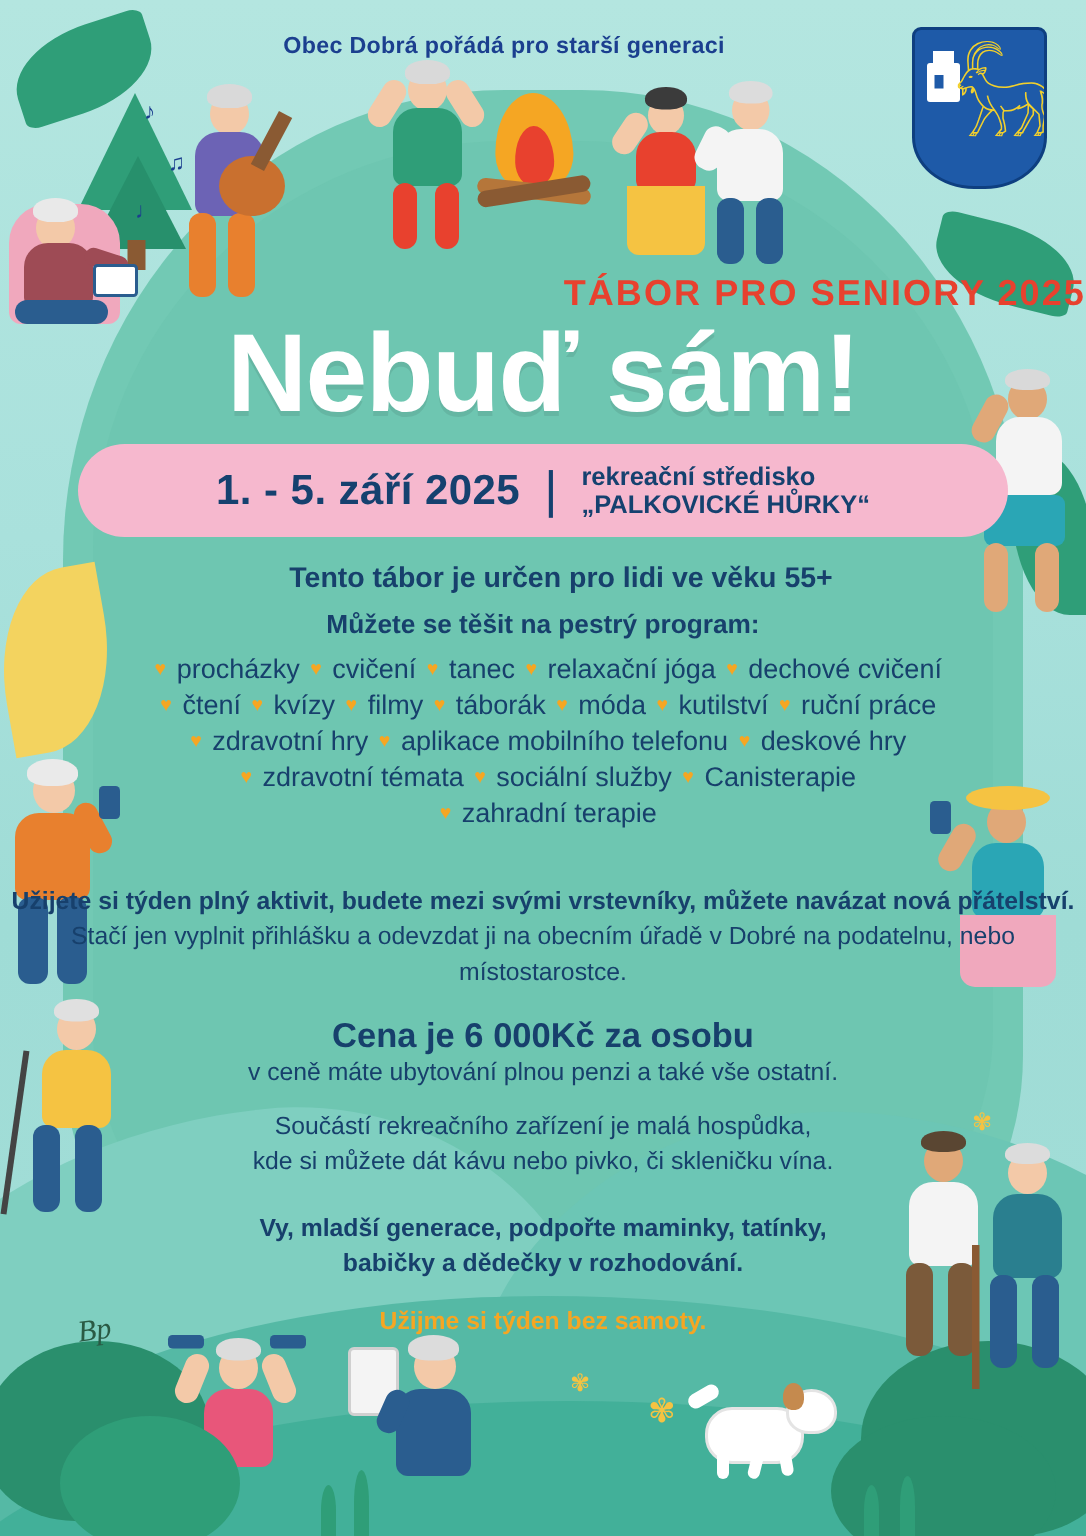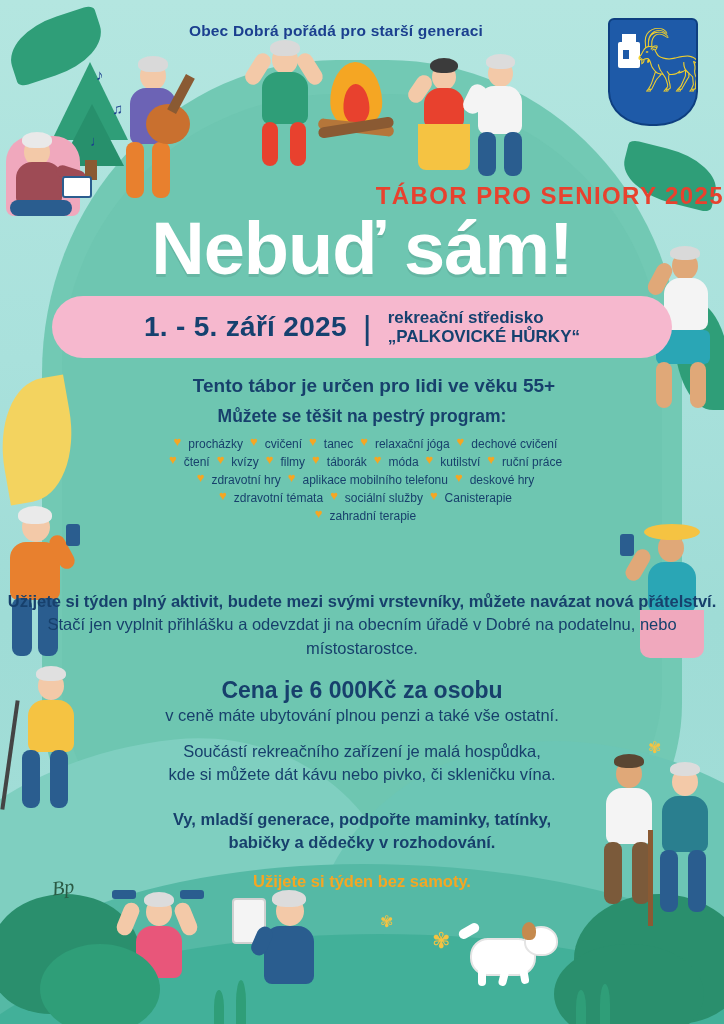--- a/index.html
+++ b/index.html
@@ -240,21 +240,21 @@
     text-align: center;
   }
   .act-row {
     display: flex;
     justify-content: center;
     align-items: baseline;
     flex-wrap: nowrap;
     margin-bottom: 3px;
   }
   .act {
-    font-size: 12px;
+    font-size: 18px;
     color: #17406c;
     white-space: nowrap;
   }
   .heart {
     color: #f5a623;
     font-size: 13px;
     margin: 0 7px;
     position: relative;
     top: -2px;
   }
@@ -685,17 +685,17 @@
     <div class="para p-pub">
       <div>Součástí rekreačního zařízení je malá hospůdka,</div>
       <div>kde si můžete dát kávu nebo pivko, či skleničku vína.</div>
     </div>
 
     <div class="para p-young">
       <div>Vy, mladší generace, podpořte maminky, tatínky,</div>
       <div>babičky a dědečky v rozhodování.</div>
     </div>
 
-    <div class="para p-closing">Užijete si týden bez samoty.</div>
+    <div class="para p-closing">Užijme si týden bez samoty.</div>
 
     <div class="signature">Bp</div>
   </div>
 </div>
 
 </body></html>

